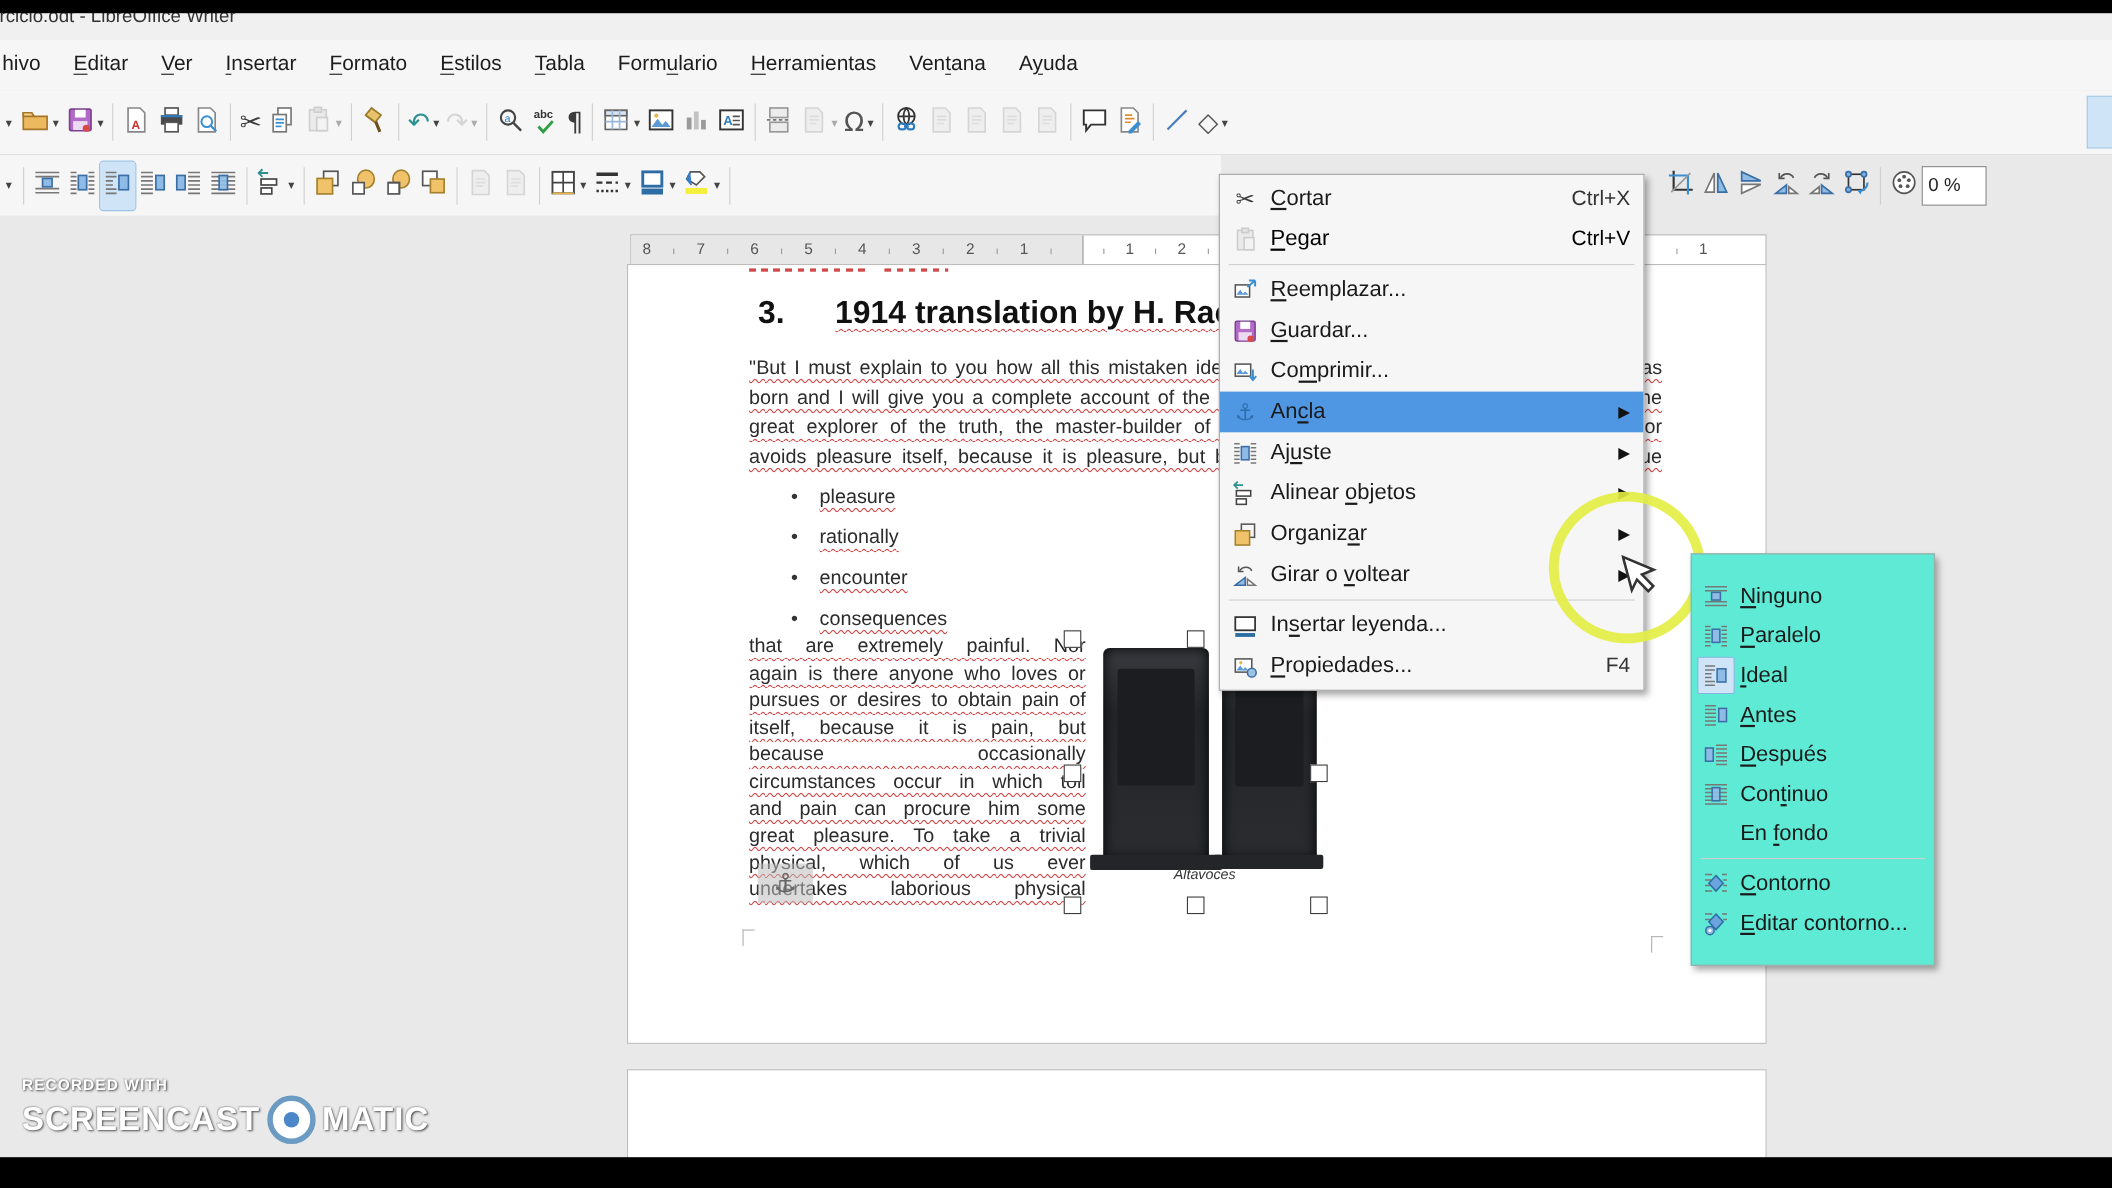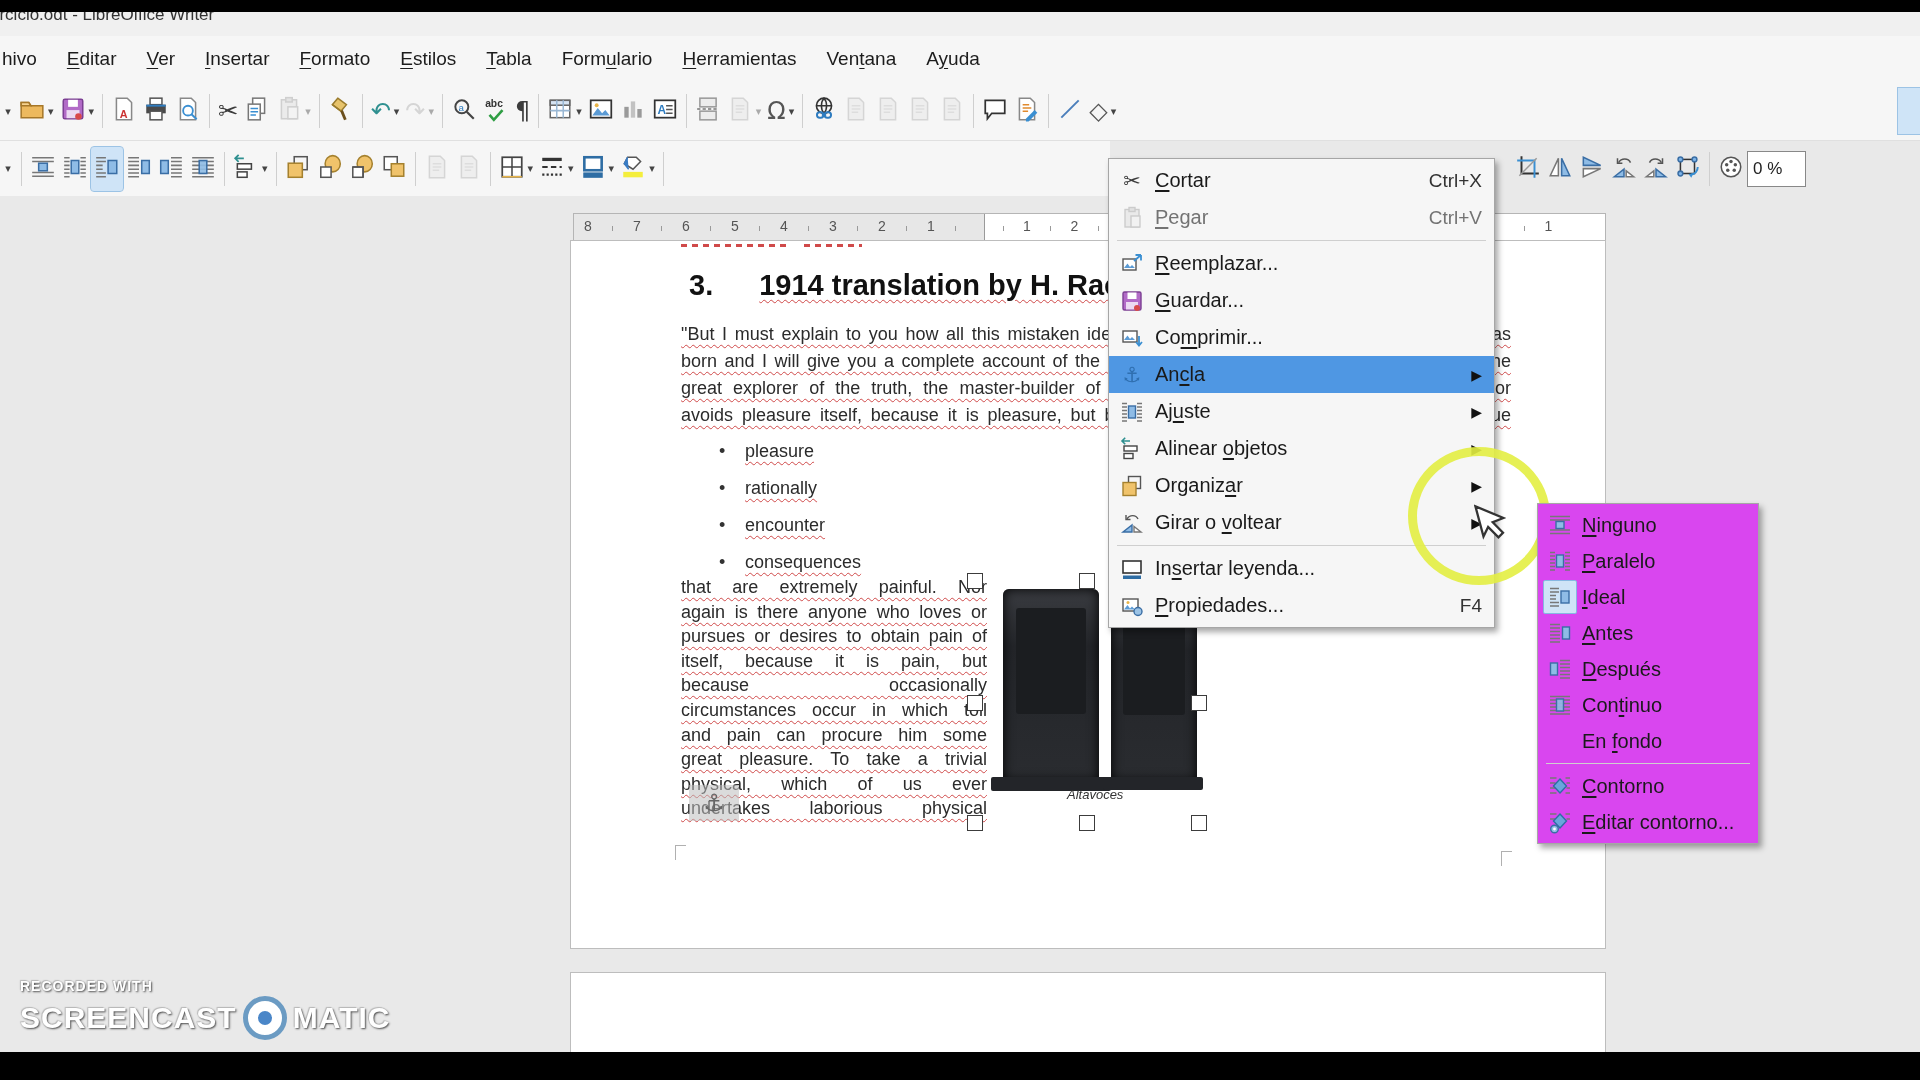--- a/index.html
+++ b/index.html
@@ -57,32 +57,32 @@
   .spkbase{position:absolute;background:#232529;border-radius:2px;}
   .caption{position:absolute;font-size:13px;font-style:italic;color:#333;white-space:nowrap;}
   .handle{position:absolute;width:14px;height:14px;background:#fff;border:1.5px solid #3c3c3c;z-index:6;}
   .anchor-marker{position:absolute;left:118px;top:544px;width:50px;height:36px;background:rgba(190,190,190,.55);
     z-index:6;display:flex;align-items:center;justify-content:center;font-size:24px;color:#666;
     font-family:"DejaVu Sans",sans-serif;}
   .paramark{position:absolute;width:10px;height:14px;border-left:1px solid #b0b0b0;border-top:1px solid #b0b0b0;}
   
   .cmenu{left:1108px;top:158px;width:385px;background:#f6f6f6;border:1px solid #a6a6a6;
     box-shadow:3px 4px 6px rgba(0,0,0,.35);z-index:30;padding:3px 0;}
-  .smenu{left:1537px;top:503px;width:220px;background:#d946ef;border:1px solid #a6a6a6;
-    box-shadow:3px 4px 6px rgba(0,0,0,.35);z-index:40;padding:3px 0;}
+  .smenu{left:1537px;top:503px;width:220px;background:#5eead4;border:1px solid #a6a6a6;
+    box-shadow:3px 4px 6px rgba(0,0,0,.35);z-index:40;padding:20px 0;}
   .mitem{height:37px;display:flex;align-items:center;font-size:20px;color:#1a1a1a;padding-right:12px;}
   .smenu .mitem{height:36px;}
   .mitem .icol{width:46px;flex:none;display:flex;align-items:center;justify-content:center;}
   .smenu .mitem .icol{width:44px;}
   .mitem .icol .ic{width:24px;height:24px;}
   .mitem .icol .gly{font-size:21px;font-family:"DejaVu Sans",sans-serif;}
   .mitem .lbl{flex:1;white-space:nowrap;}
   .mitem .sc{color:#333;font-size:19px;}
   .mitem .sub{color:#111;font-size:14px;font-family:"DejaVu Sans",sans-serif;}
-  .mitem.disabled .lbl,.mitem.disabled .sc{color:#737373;}
+  .mitem.disabled .lbl,.mitem.disabled .sc{color:#000000;}
   .mitem.disabled .icol{opacity:.45;filter:grayscale(.8);}
   .mitem.hl{background:#4f97e3;}
   .msep{height:1px;background:#cfcfcf;margin:4px 8px;}
   .icol .selbox{display:flex;align-items:center;justify-content:center;width:32px;height:32px;
     background:#cfe4f7;border:1px solid #86b7e2;border-radius:2px;}
   
   .ring{left:1408px;top:447px;width:124px;height:120px;border:9px solid rgba(227,238,66,.9);
     border-radius:50%;z-index:35;}
   .cursor{left:1474px;top:498px;z-index:60;}
   .zoombox{width:52px;height:34px;background:#fff;border:1px solid #888;font-size:17px;color:#222;

